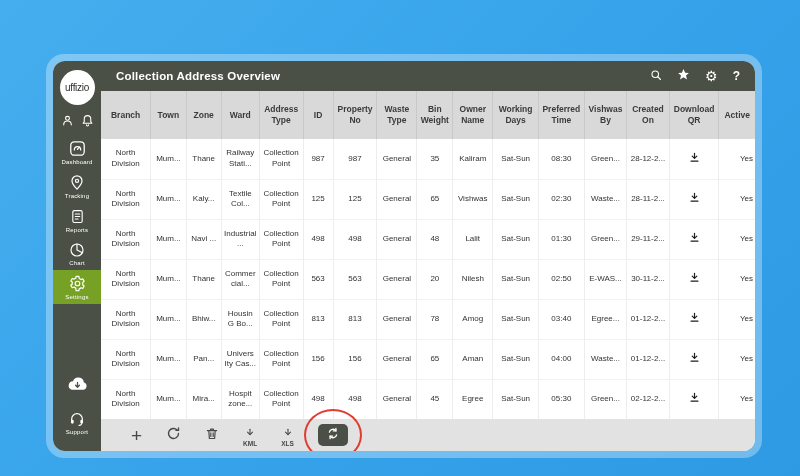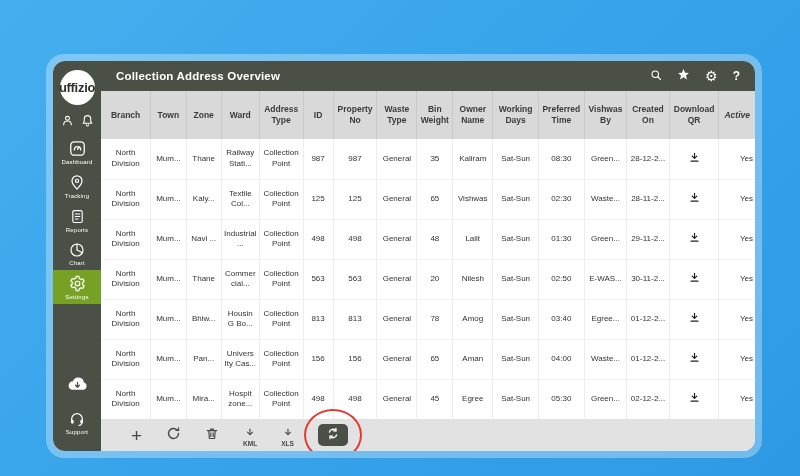--- a/index.html
+++ b/index.html
@@ -10,21 +10,21 @@
   .frame { position:absolute; left:46px; top:54px; width:716px; height:404px;
     background:rgba(255,255,255,0.32); border-radius:18px; padding:7px; }
   .app { width:100%; height:100%; border-radius:12px; overflow:hidden;
     display:flex; background:#ffffff; }
 
   
   .sidebar { width:48px; background:#4b5046; display:flex; flex-direction:column;
     align-items:center; padding-top:9px; flex-shrink:0; }
   .logo { width:35px; height:35px; border-radius:50%; background:#fff;
     display:flex; align-items:center; justify-content:center; margin-bottom:9px; }
-  .logo span { font-size:13px; font-weight:bold; color:#2e312c; letter-spacing:-0.3px; }
+  .logo span { font-size:10px; font-weight:normal; color:#2e312c; letter-spacing:-0.3px; }
   .top-icons { display:flex; gap:7px; margin-bottom:8px; }
   .nav-item { width:100%; padding:5px 0 4px; display:flex; flex-direction:column;
     align-items:center; gap:2px; cursor:pointer; }
   .nav-item.active { background:#76a124; }
   .nav-label { font-size:6px; color:#fff; letter-spacing:0.2px; }
   .side-spacer { flex:1; }
   .cloud-item { margin-bottom:10px; }
   .support-item { margin-bottom:12px; }
   .sidebar svg { display:block; }
 
@@ -36,21 +36,21 @@
   .topbar-icons { margin-left:auto; display:flex; align-items:center; gap:15px; }
   .topbar-icons .gear-glyph { color:#fff; font-size:14px; line-height:1; }
   .topbar-icons .q-mark { color:#fff; font-size:12px; font-weight:bold; }
 
   
   .table-wrap { flex:1; overflow:hidden; background:#be185d; }
   table { width:100%; border-collapse:collapse; table-layout:fixed; }
   thead th { height:48px; background:#d9d9d9; font-size:8.5px; font-weight:bold;
     color:#3b3b3b; text-align:center; vertical-align:middle; padding:2px 1px;
     border-right:1px solid #c9c9c9; line-height:1.25; }
-  thead th:last-child { border-right:none;font-style:italic; }
+  thead th:last-child { border-right:none; }
   tbody td { height:40px; font-size:8px; color:#333; text-align:center;
     vertical-align:middle; padding:2px 2px; border-right:1px solid #ededed;
     border-bottom:1px solid #f2f2f2; line-height:1.3; overflow:hidden;
     background:#fff; word-wrap:break-word; }
   tbody td:last-child { border-right:none;text-align:right; }
 
   
   .toolbar { height:32px; background:#e2e2e2; display:flex; align-items:center;
     padding-left:30px; gap:24px; flex-shrink:0; }
   .tool-btn { display:flex; flex-direction:column; align-items:center;

